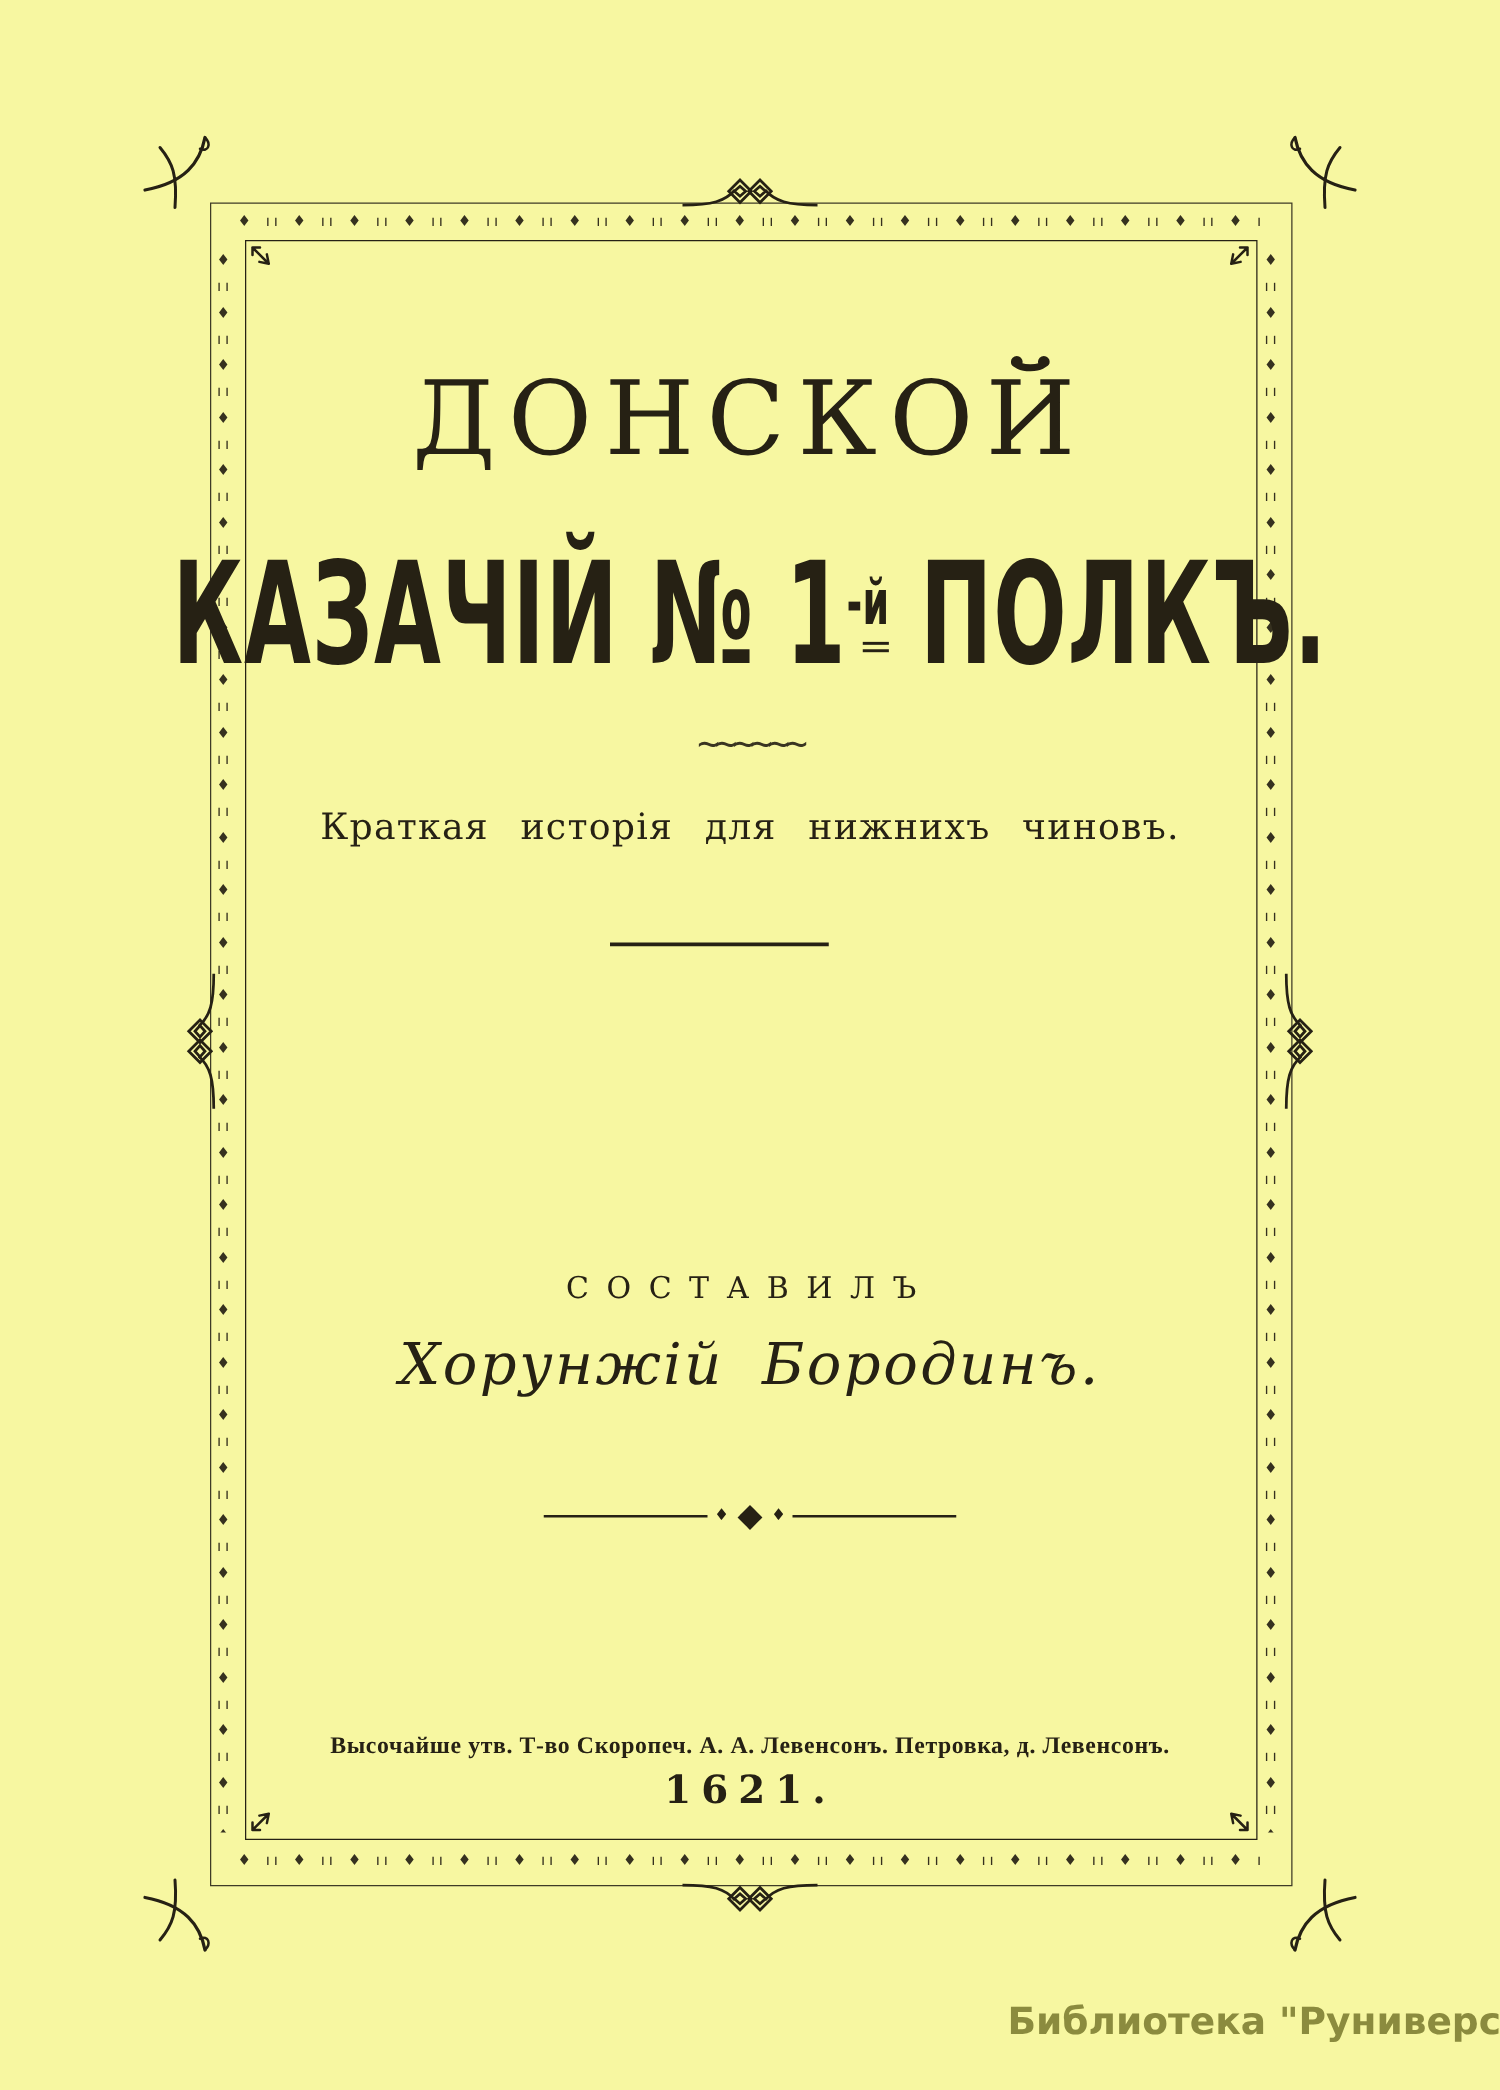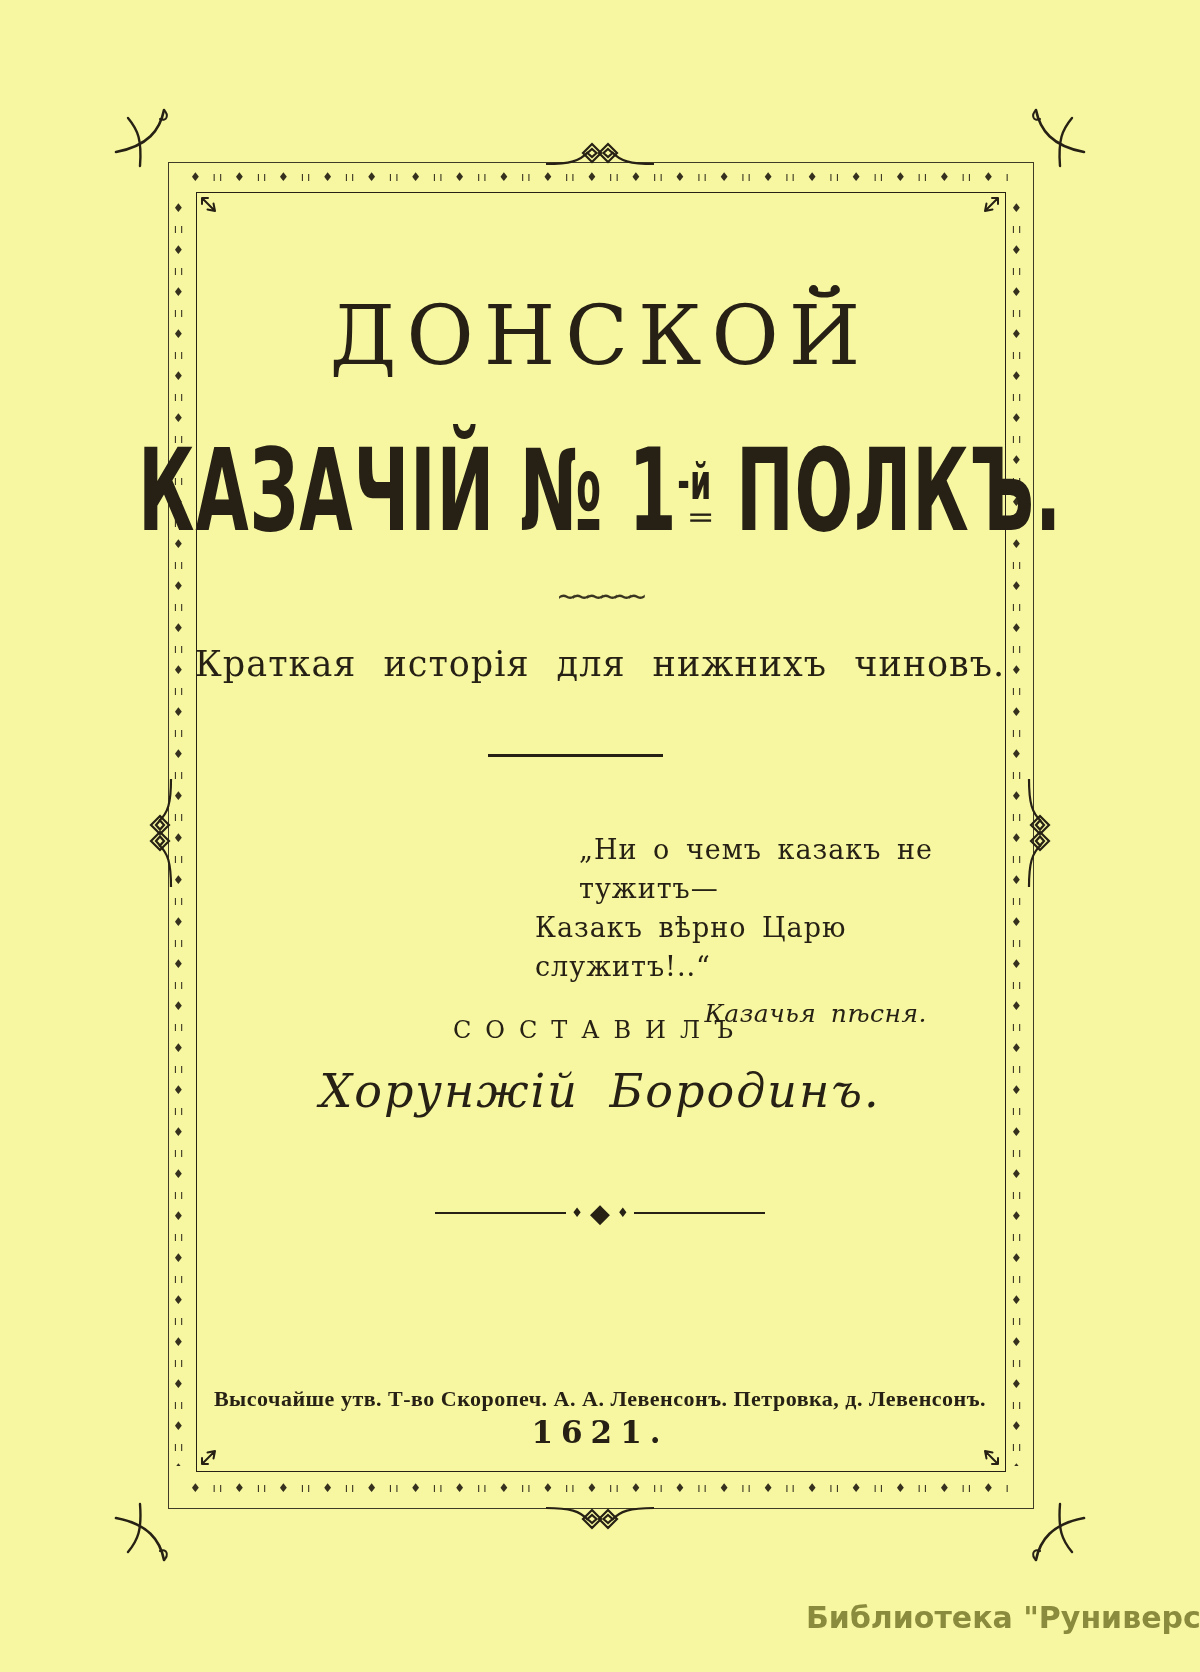--- a/index.html
+++ b/index.html
@@ -69,21 +69,21 @@
     transform:scale(0.72,1.18);transform-origin:center top;
     white-space:nowrap;
   }
   .t2sup{font-size:0.44em;vertical-align:0.62em;letter-spacing:0;}
   .t2sup .u{border-bottom:7px double var(--ink);padding-bottom:2px;}
   .squiggle{
     top:578px;font-family:"DejaVu Sans Mono", monospace;
     font-size:30px;letter-spacing:-4px;opacity:.9;
   }
   .subtitle{
-    top:644px;font-size:35px;letter-spacing:1px;word-spacing:15px;
+    top:644px;font-size:29px;letter-spacing:1px;word-spacing:15px;
   }
   .subtitle-rule{
     position:absolute;left:488px;top:754px;width:175px;height:0;
     border-top:3px solid var(--ink);
   }
   .epigraph{
     position:absolute;left:535px;top:830px;width:450px;
     font-size:27px;line-height:39px;letter-spacing:1px;word-spacing:6px;
   }
   .epigraph .l1{padding-left:44px;}
@@ -102,21 +102,21 @@
     display:flex;align-items:center;
   }
   .divider .dline{flex:1;border-top:2px solid var(--ink);}
   .divider .dsm{font-size:13px;line-height:18px;padding:0 5px;}
   .divider .dlg{font-size:26px;line-height:18px;padding:0 2px;}
   .imprint-city{
     top:1348px;font-weight:bold;font-size:33px;letter-spacing:11px;
     font-family:"DejaVu Serif", serif;
   }
   .imprint-publisher{
-    top:1386px;font-weight:bold;font-size:22px;letter-spacing:.5px;
+    top:1386px;font-weight:bold;font-size:19px;letter-spacing:.5px;
     font-family:"Liberation Serif", serif;
   }
   .imprint-year{
     top:1414px;font-weight:bold;font-size:31px;letter-spacing:8px;
   }
   .watermark{
     position:absolute;left:806px;top:1600px;
     font-family:"DejaVu Sans", sans-serif;font-weight:bold;
     font-size:30px;color:var(--watermark);white-space:nowrap;
   }
@@ -208,25 +208,20 @@
       <span>КАЗАЧІЙ № 1</span><span class="t2sup"><span>-</span><span class="u">й</span></span><span> ПОЛКЪ.</span>
     </span>
   </div>
 
   <div class="centered squiggle">~~~~~~</div>
 
   <div class="centered subtitle">Краткая исторія для нижнихъ чиновъ.</div>
 
   <div class="subtitle-rule"></div>
 
-  <div class="epigraph">
-    <div class="l1">„Ни о чемъ казакъ не тужитъ—</div>
-    <div class="l2">Казакъ вѣрно Царю служитъ!..“</div>
-    <div class="attr">Казачья пѣсня.</div>
-  </div>
 
   <div class="centered byline-author">Хорунжій Бородинъ.</div>
   <div class="centered byline-label">СОСТАВИЛЪ</div>
 
   <div class="divider">
     <span class="dline"></span>
     <span class="dsm">♦</span>
     <span class="dlg">◆</span>
     <span class="dsm">♦</span>
     <span class="dline"></span>

